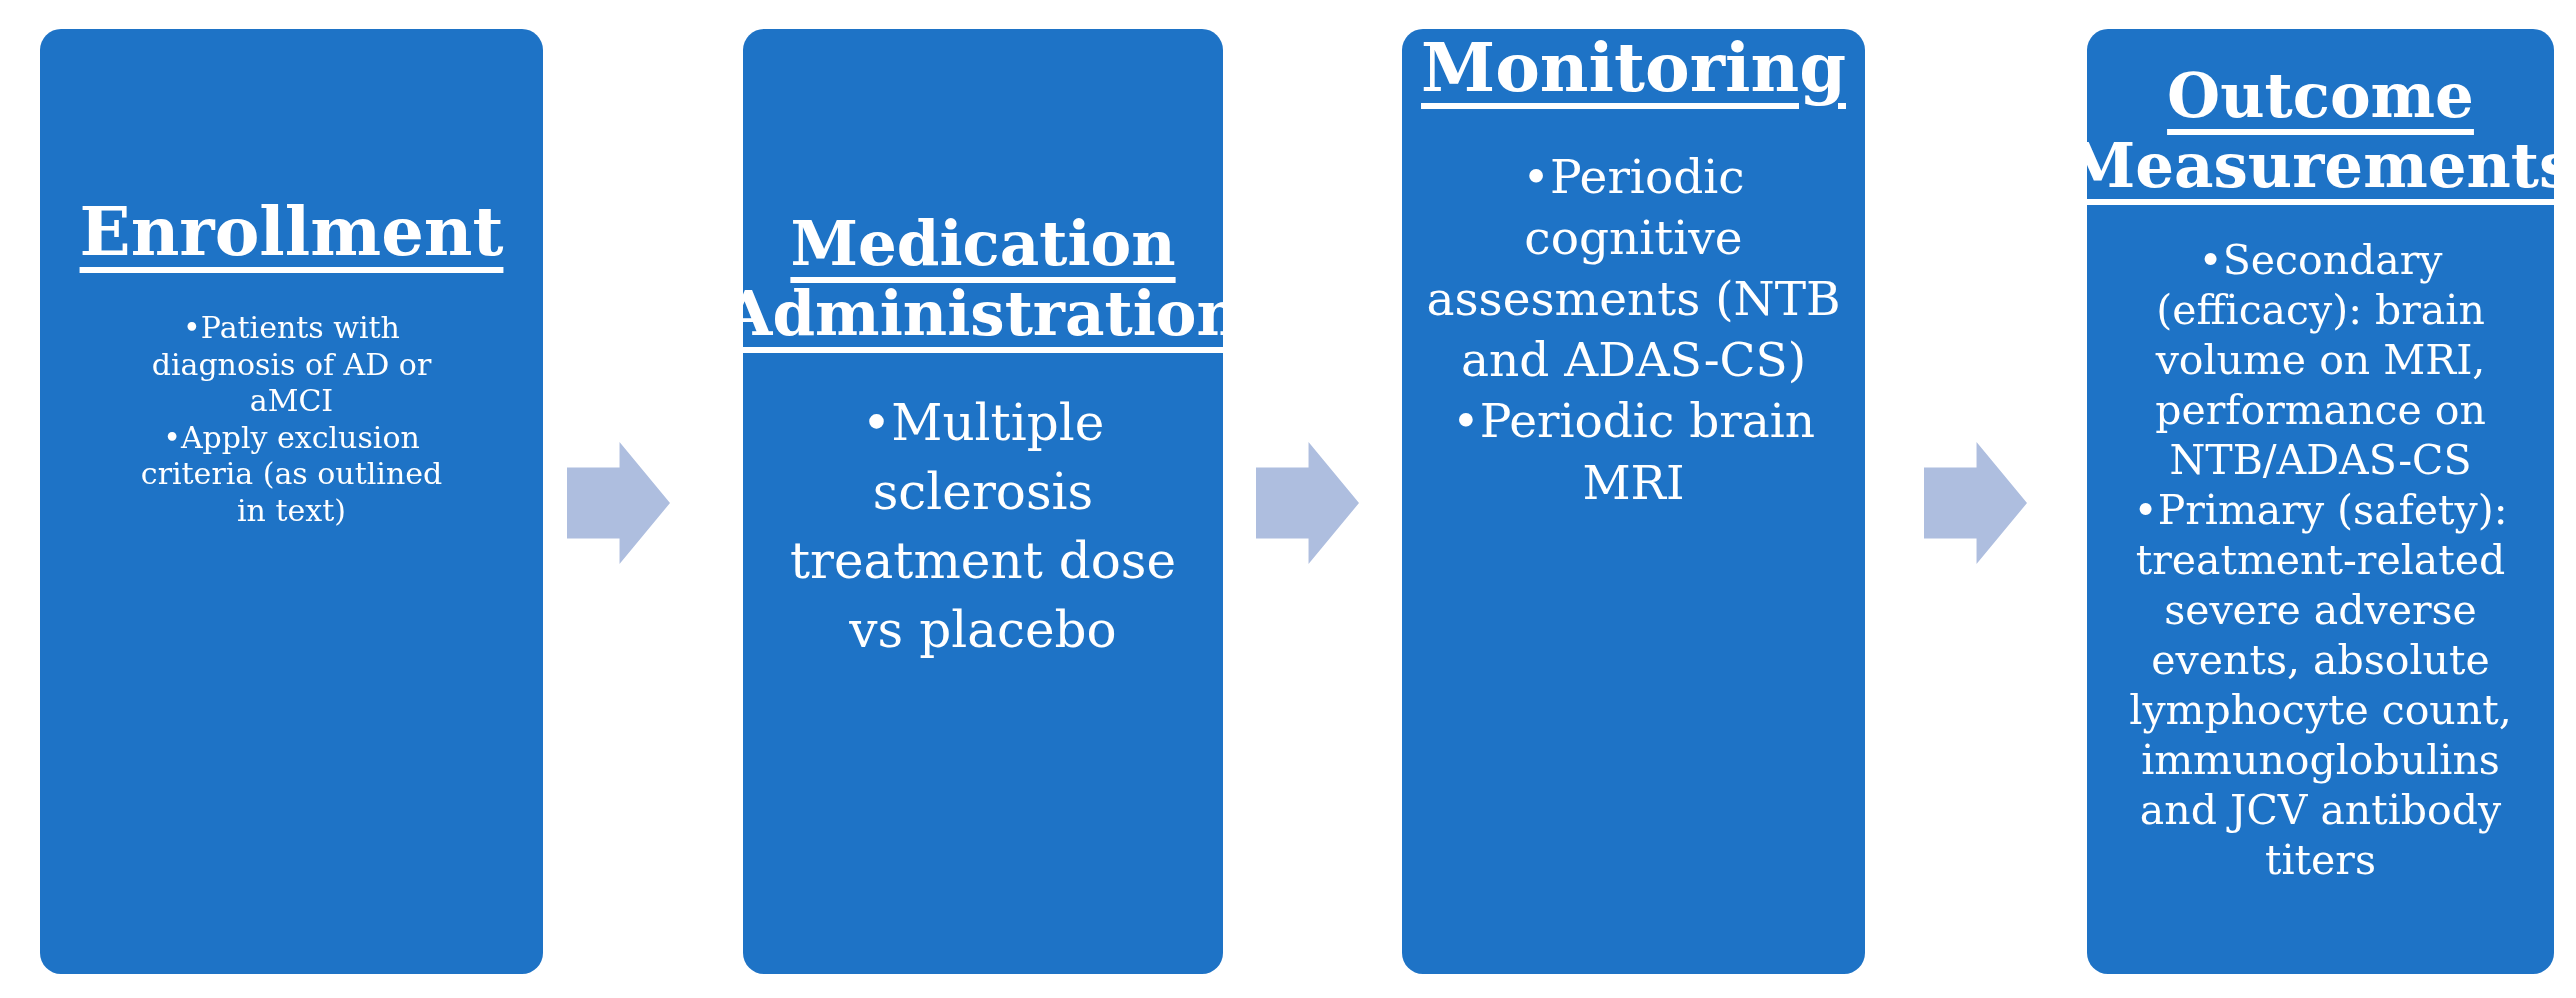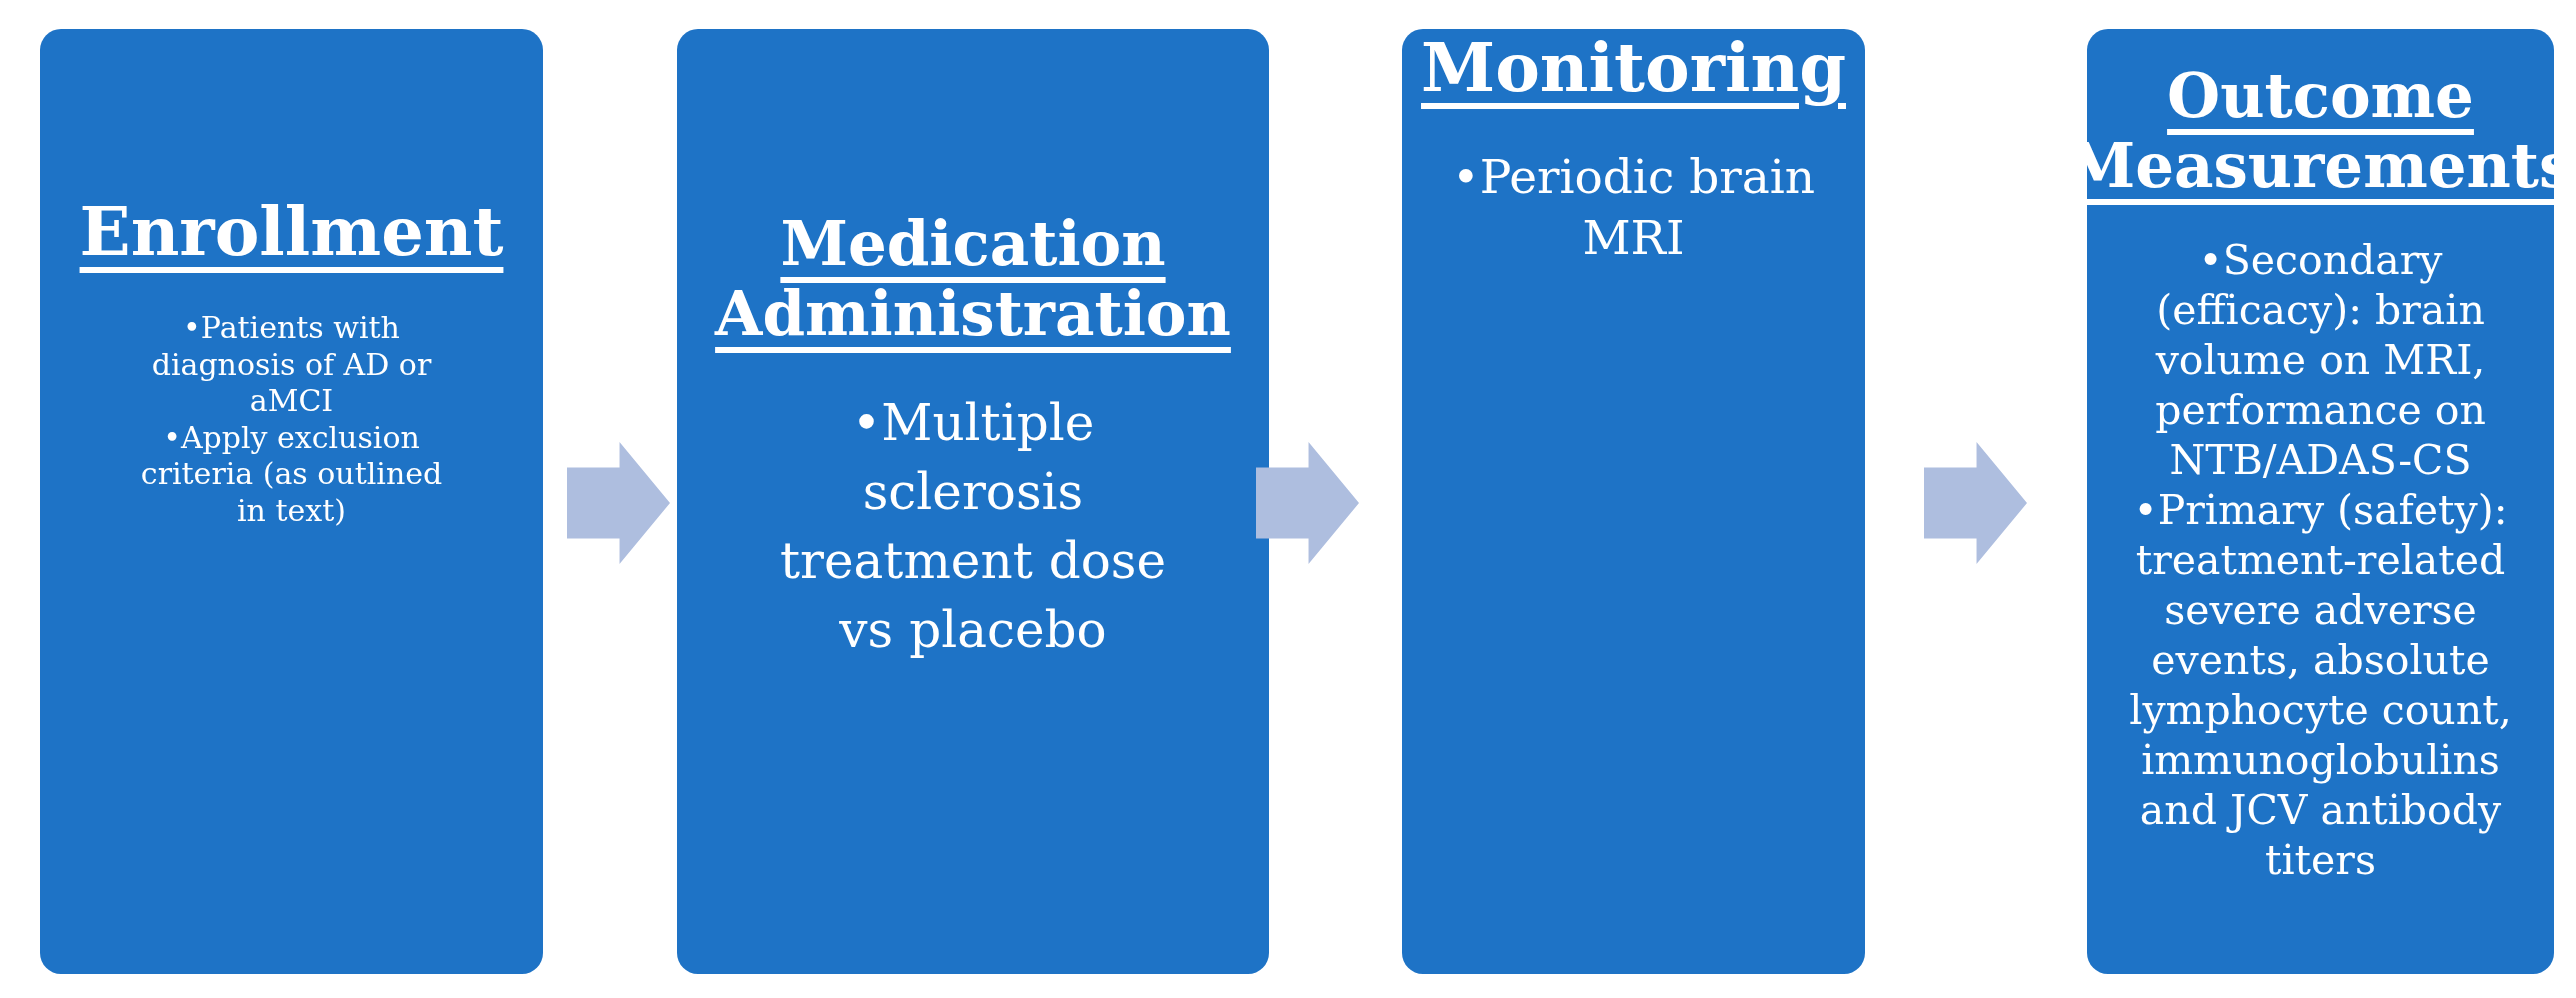--- a/index.html
+++ b/index.html
@@ -31,21 +31,21 @@
     text-underline-offset:12.2px;
     white-space:pre-line;
     margin:0 0 40px 0;
   }
   .bullet{white-space:pre-line;margin:0;}
 
   #box1{left:40px;width:503px;}
   #box1 .box-inner{padding-top:164px;}
   #box1 .bullet{font-size:30px;line-height:1.22;}
 
-  #box2{left:677px;width:592px;}
+  #box2{left:743px;width:480px;}
   #box2 .box-inner{padding-top:180px;}
   #box2 .step-title{font-size:61px;}
   #box2 .bullet{font-size:50px;line-height:1.38;}
 
   #box3{left:1402px;width:463px;}
   #box3 .box-inner{}
   #box3 .bullet{font-size:47px;line-height:1.3;}
 
   #box4{left:2087px;width:467px;}
   #box4 .box-inner{padding-top:32px;}
@@ -89,20 +89,23 @@
 treatment dose
 vs placebo</div>
     </div>
   </div>
 
   <div class="arrow" id="arrow2"></div>
 
   <div class="box" id="box3">
     <div class="box-inner">
       <div class="step-title">Monitoring</div>
+      <div class="bullet">•Periodic cognitive
+assesments (NTB
+and ADAS-CS)</div>
       <div class="bullet">•Periodic brain MRI</div>
     </div>
   </div>
 
   <div class="arrow" id="arrow3"></div>
 
   <div class="box" id="box4">
     <div class="box-inner">
       <div class="step-title">Outcome
 Measurements</div>

